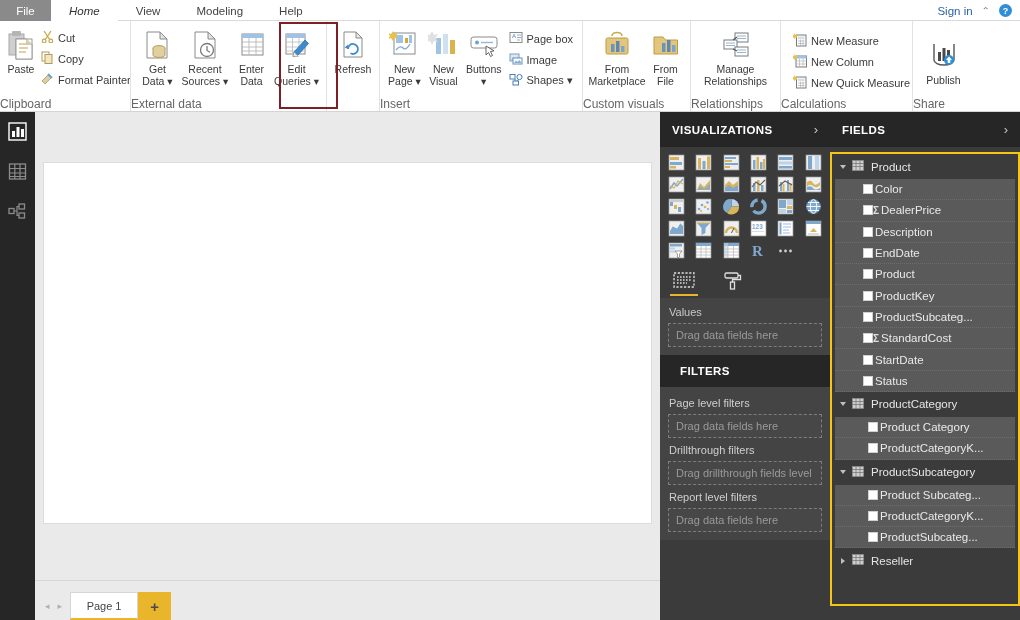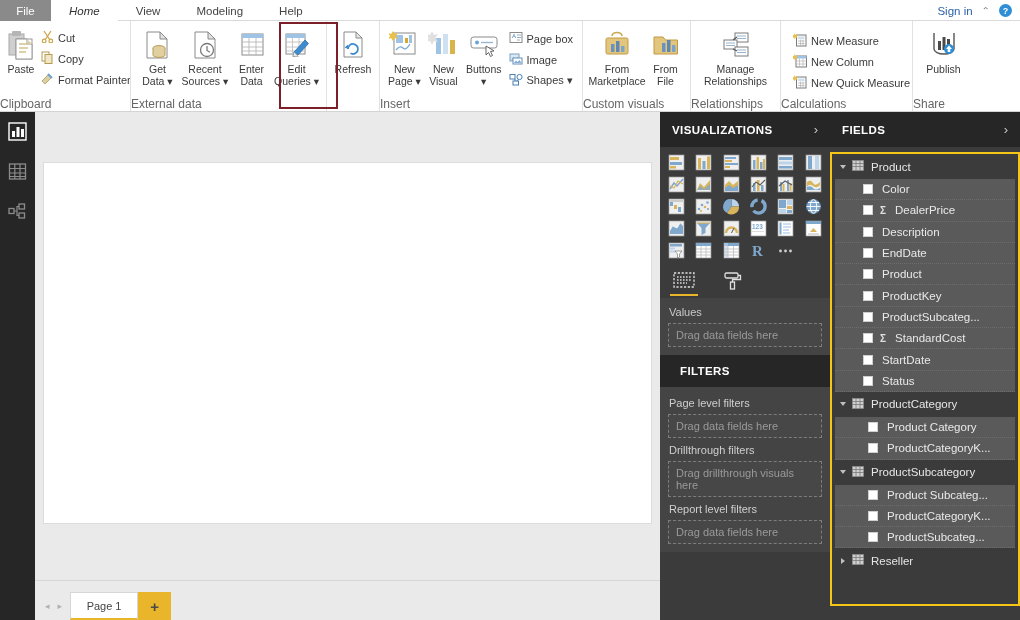--- a/index.html
+++ b/index.html
@@ -177,21 +177,21 @@
     position:absolute; left:0; right:0; top:40px; bottom:14px;
     border:2px solid #f5c518; overflow:hidden;
   }
   .fields-list { height:100%; overflow:hidden; }
   .tbl-row {
     height:25px; display:flex; align-items:center; gap:7px;
     padding-left:9px; color:#e6e6e6; font-size:11.5px; cursor:default;
     background:#3b3b3b;
   }
   .fld-row {
-    height:21.3px; display:flex; align-items:center; gap:9px;
+    height:21.3px; display:flex; align-items:center; gap:2px;
     padding-left:28px; color:#e9e9e9; font-size:11.5px; cursor:default;
     background:#5a5a5a; border-bottom:1px dotted #6d6d6d;
     margin:0 3px;
   }
   .fld-row.indent2 { padding-left:33px; }
   .fld-chk {
     width:10px; height:10px; background:#ffffff; border:1px solid #cfcfcf;
     flex:0 0 auto;
   }
   .sigma { color:#e0e0e0; font-size:10px; font-weight:bold; margin-left:-2px; }
@@ -503,21 +503,21 @@
               </svg>
             </span>
             <span class="lbl">New Quick Measure</span>
           </div>
         </div>
       </div>
       <div class="rgroup-label">Calculations</div>
     </div>
 
     <div class="rgroup" style="width:62px;">
-      <div class="rgroup-body" style="justify-content:center;">
+      <div class="rgroup-body" style="justify-content:center;align-items:center;">
         <div class="bigbtn" style="width:52px;">
           <span class="glyph">
             <svg width="30" height="30" viewBox="0 0 30 30">
               <path d="M5 3 v16 a10 5 0 0 0 20 0 v-16" fill="none" stroke="#555" stroke-width="1.4"></path>
               <rect x="9" y="11" width="3" height="9" fill="#4a4a4a"></rect>
               <rect x="13.5" y="7" width="3" height="13" fill="#4a4a4a"></rect>
               <rect x="18" y="9" width="3" height="11" fill="#4a4a4a"></rect>
               <circle cx="20" cy="19" r="5" fill="#2e8fd6"></circle>
               <path d="M20 15.5 l3 3.5 h-1.7 v3 h-2.6 v-3 h-1.7 z" fill="#fff"></path>
             </svg>
@@ -829,21 +829,21 @@
       <div class="well-drop">Drag data fields here</div>
     </div>
 
     <div class="filters-header">
       <span class="pane-title">FILTERS</span>
     </div>
     <div class="filters-body" id="filters-body">
         <div class="filt-label">Page level filters</div>
         <div class="well-drop">Drag data fields here</div>
         <div class="filt-label">Drillthrough filters</div>
-        <div class="well-drop">Drag drillthrough visuals here</div>
+        <div class="well-drop">Drag drillthrough fields level</div>
         <div class="filt-label">Report level filters</div>
         <div class="well-drop">Drag data fields here</div>
       </div>
   </div>
 
   <div class="fieldspane">
     <div class="pane-header">
       <span class="pane-title">FIELDS</span>
       <span class="chev">›</span>
     </div>

